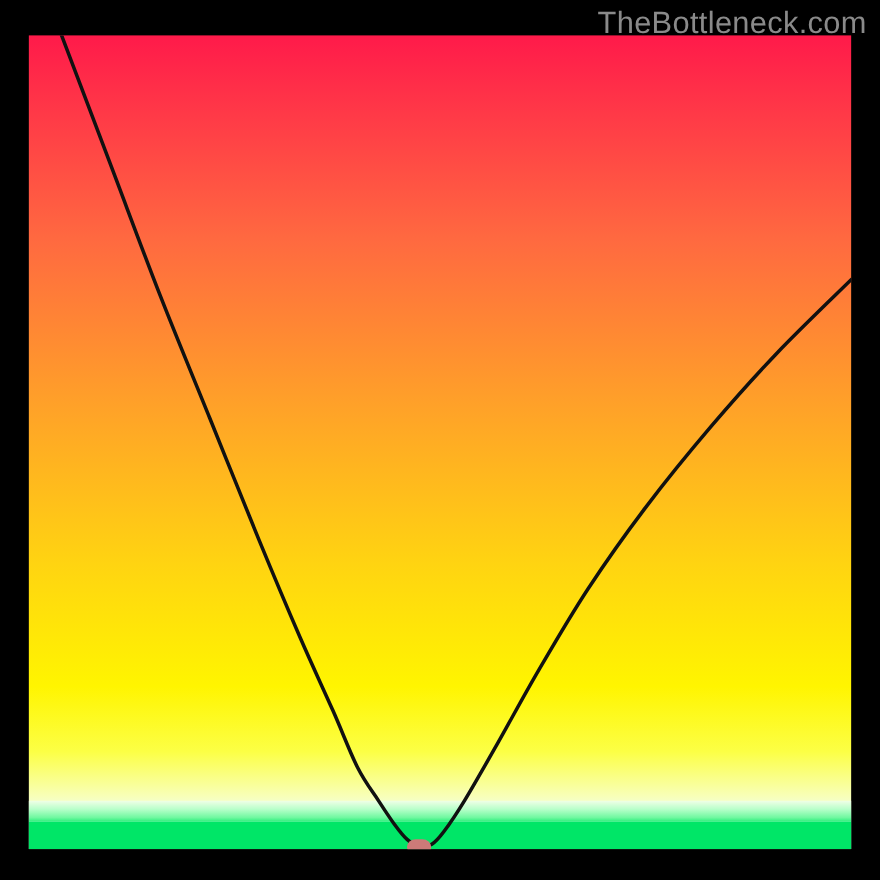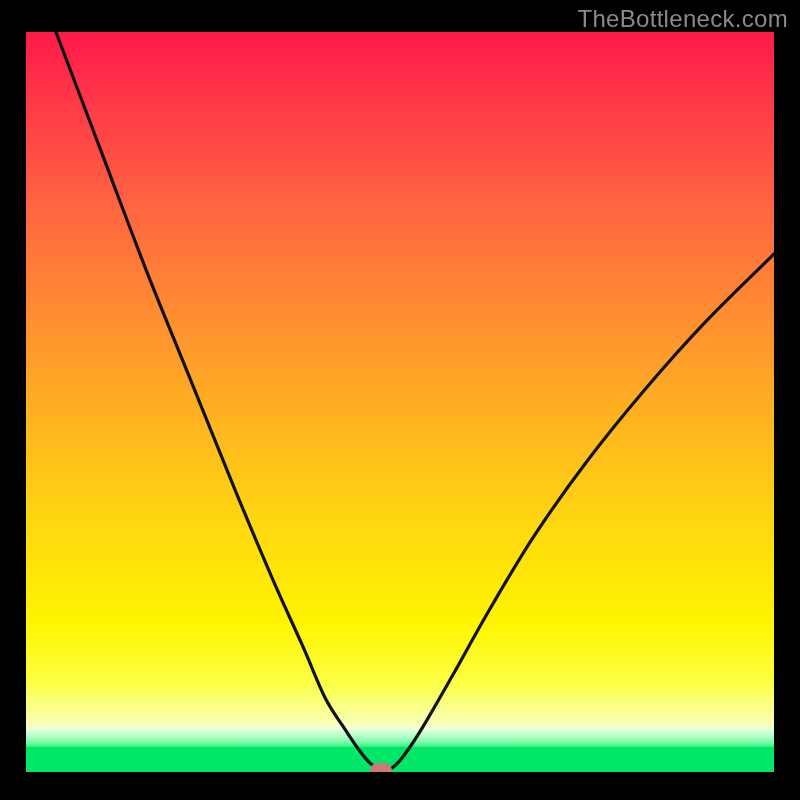--- a/index.html
+++ b/index.html
@@ -15,21 +15,21 @@
     position: relative;
     width: 800px;
     height: 800px;
     background: #000;
   }
   .watermark {
     position: absolute;
     top: 5px;
     right: 12px;
     color: #8a8a8a;
-    font-size: 24px;
+    font-size: 28px;
     font-weight: 500;
     letter-spacing: 0.3px;
     z-index: 5;
     text-align: center;
   }
   .plot-area {
     position: absolute;
     left: 26px;
     top: 32px;
     width: 748px;

